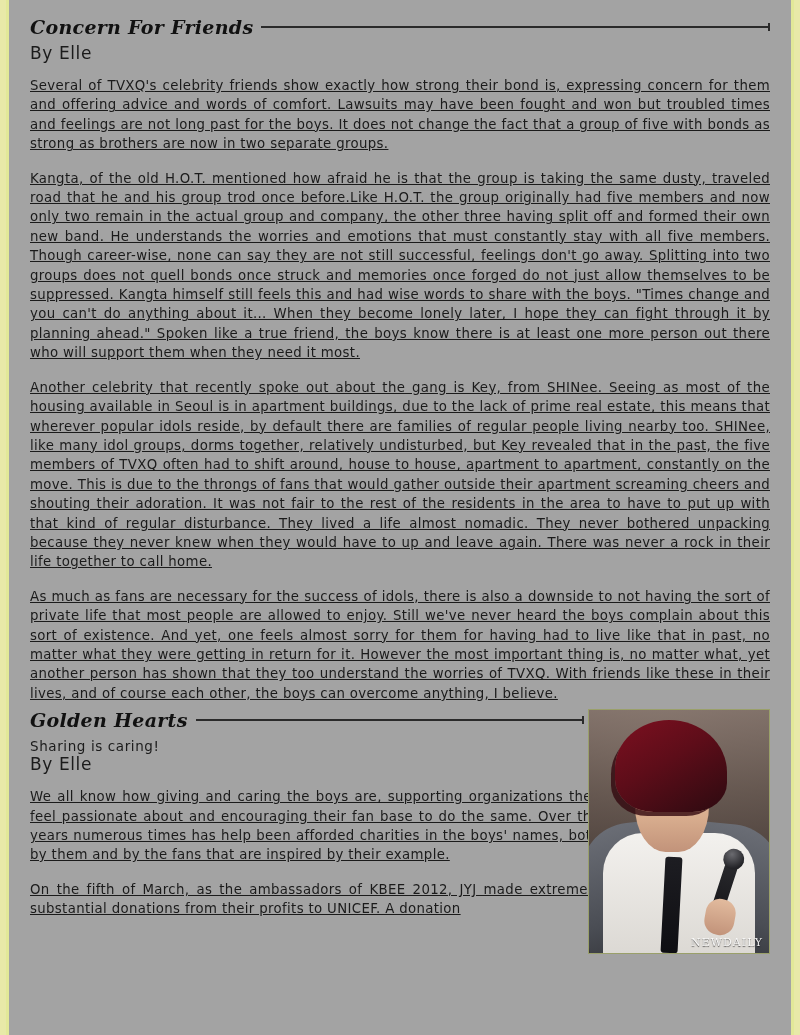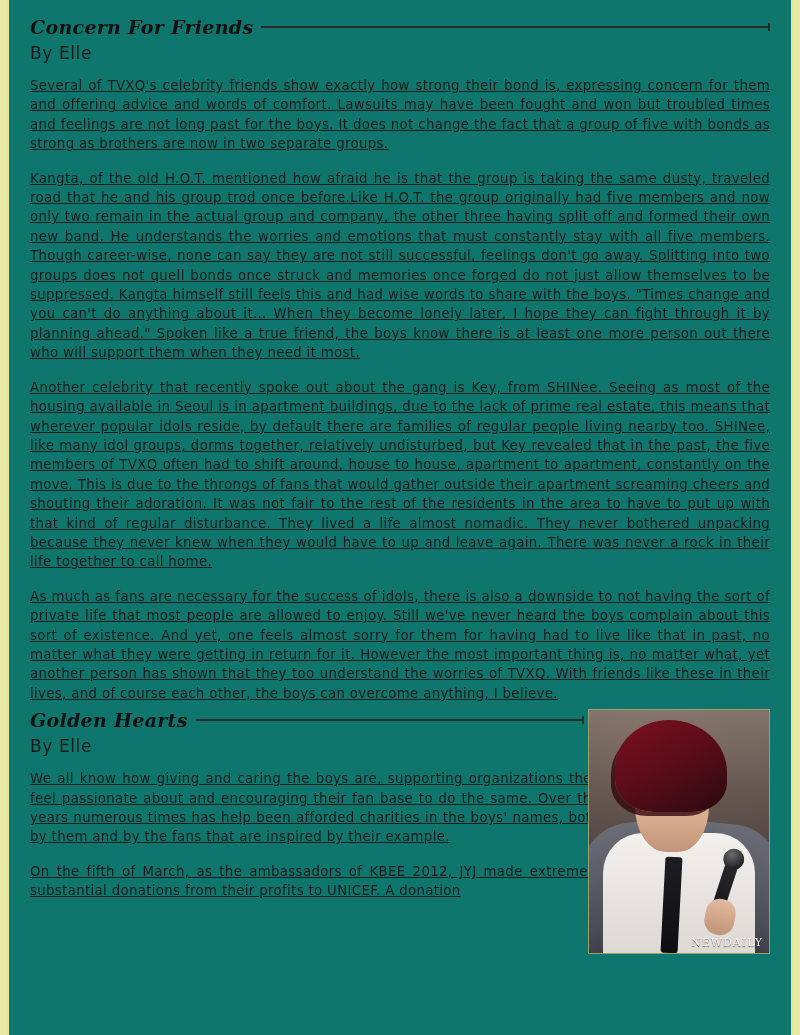--- a/index.html
+++ b/index.html
@@ -14,21 +14,21 @@
     color: #1b1b1b;
     overflow: hidden;
   }
   .page {
     position: relative;
     width: 800px;
     height: 1035px;
     box-sizing: border-box;
     border-left: 6px solid #e8e9a8;
     border-right: 6px solid #e8e9a8;
-    background: #0f766e;
+    background: #a3a3a3;
     padding: 16px 24px 0 24px;
   }
   .page:before {
     content: "";
     position: absolute;
     left: 0; top: 0; bottom: 0;
     width: 3px;
     background: #e2e898;
   }
   .page:after {
@@ -234,20 +234,21 @@
   </div>
 
   <div class="article sec2">
 
     <div class="section-head sec2-head">
       <div class="section-title">Golden Hearts</div>
       <div class="rule"></div>
     </div>
 
     <div class="sec2-body">
+      <div class="subline">Sharing is caring!</div>
       <div class="byline">By Elle</div>
 
       <p class="body">We all know how giving and caring the boys are, supporting organizations they feel passionate about and encouraging their fan base to do the same. Over the years numerous times has help been afforded charities in the boys' names, both by them and by the fans that are inspired by their example.</p>
       <p class="body">On the fifth of March, as the ambassadors of KBEE 2012, JYJ made extremely substantial donations from their profits to UNICEF. A donation</p>
     </div>
 
     <div class="photo">
       <div class="bg"></div>
       <div class="wall"></div>
       <div class="jacketL"></div>

